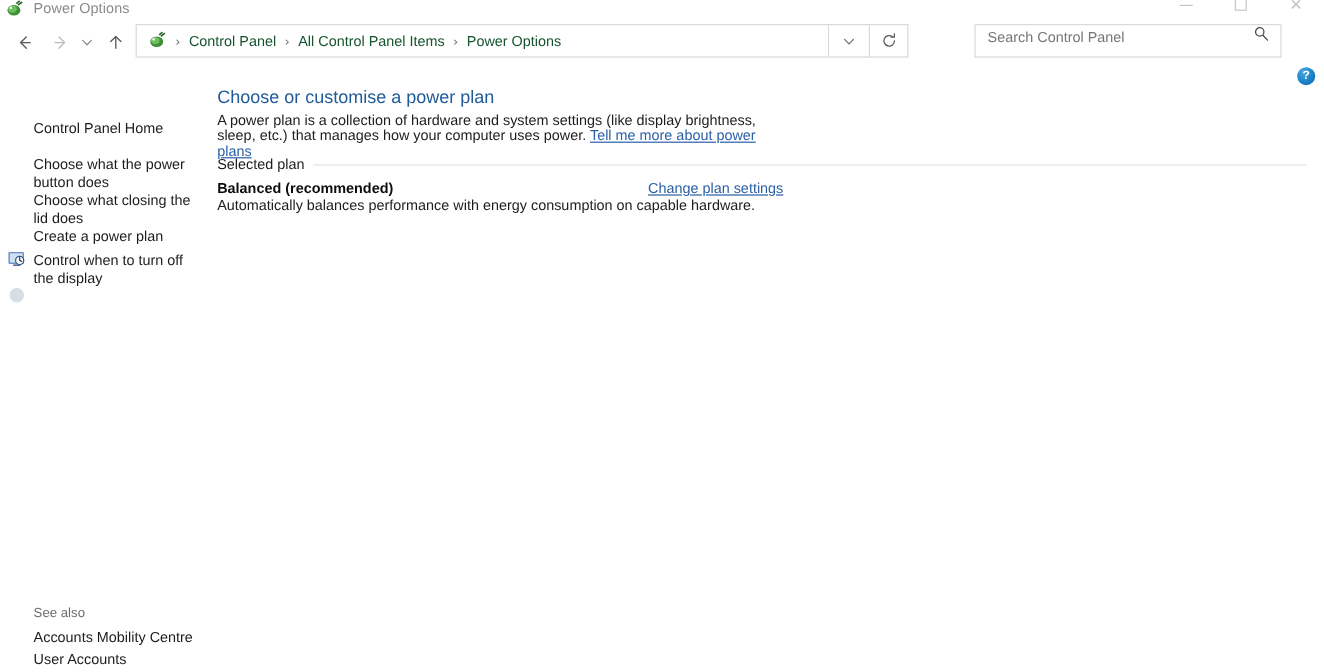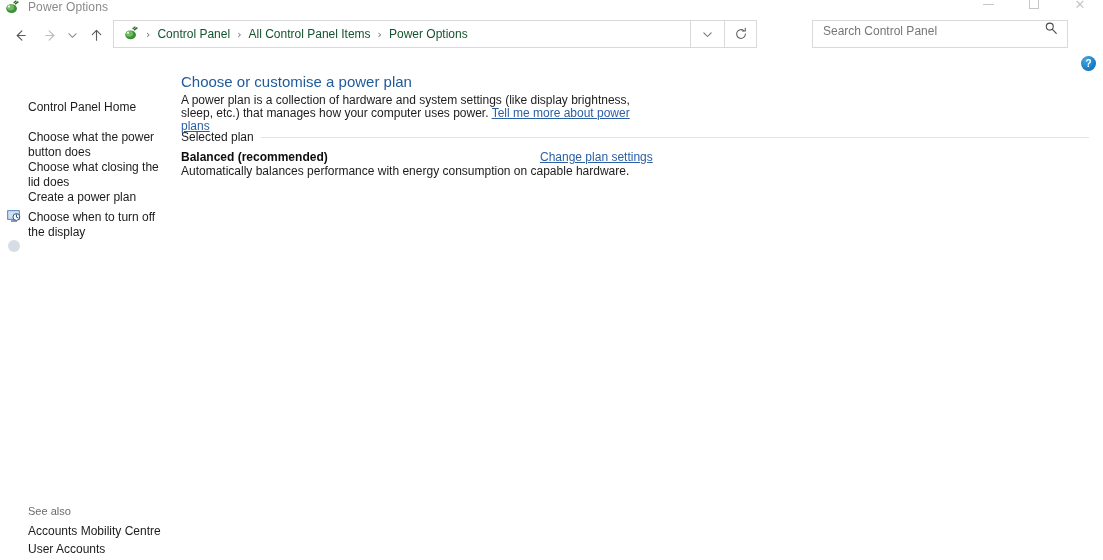--- a/index.html
+++ b/index.html
@@ -335,21 +335,21 @@
 
   <span class="side-icon" style="top:116px;">
     <svg width="16" height="16" viewBox="0 0 16 16">
       <rect x="1" y="2" width="13" height="10" rx="1" fill="#6b93c4"></rect>
       <rect x="2.2" y="3.1" width="10.6" height="7.7" fill="#cfe0f2"></rect>
       <rect x="5" y="12.3" width="6" height="1.4" fill="#4d6f99"></rect>
       <circle cx="10.4" cy="9.0" r="3.4" fill="#ffffff" stroke="#2f5580" stroke-width="1"></circle>
       <path d="M10.4 6.7 L10.4 9.0 L12.1 9.9" stroke="#1f3d5c" stroke-width="1" fill="none" stroke-linecap="round"></path>
     </svg>
   </span>
-  <div class="side-item" style="top:118px;">Choose when to turn off the display</div>
+  <div class="side-item" style="top:118px;">Control when to turn off the display</div>
 
   <span class="side-icon" style="top:146px;">
     <svg width="16" height="16" viewBox="0 0 16 16">
       <circle cx="8" cy="8" r="6" fill="#d7dde4"></circle>
       <path d="M8 2 A6 6 0 0 0 8 14 A6 6 0 0 1 8 2 Z" fill="#3a4a5c"></path>
       <path d="M8 2 A6 6 0 0 1 12.6 11.6 A6 6 0 0 0 8 2 Z" fill="#8f9cab"></path>
     </svg>
   </span>
 </div>
 

